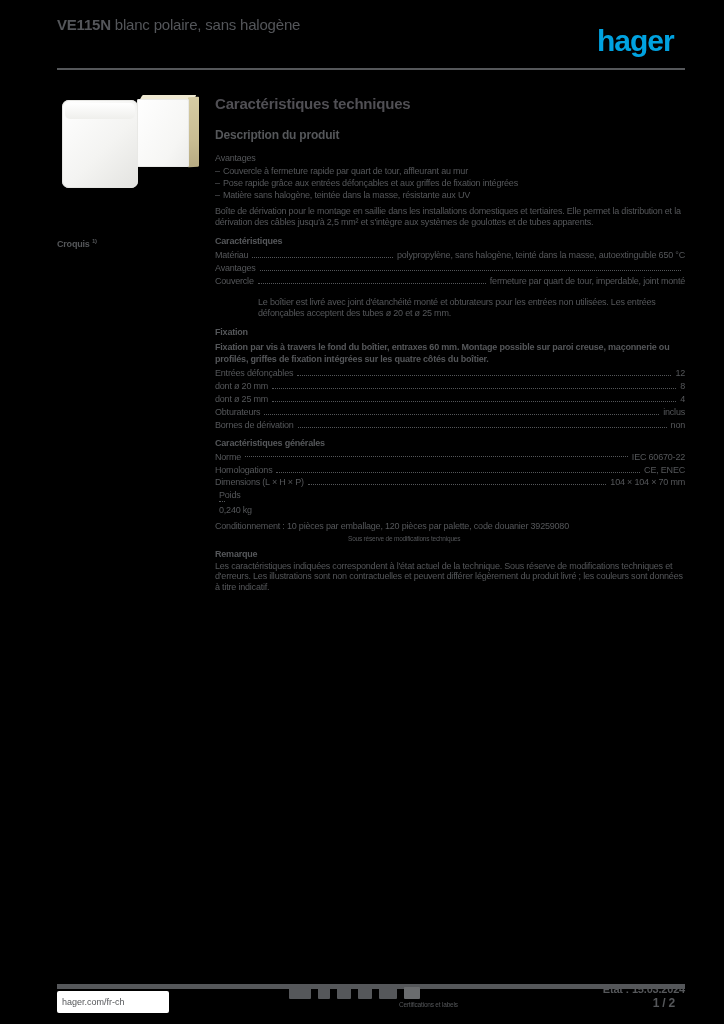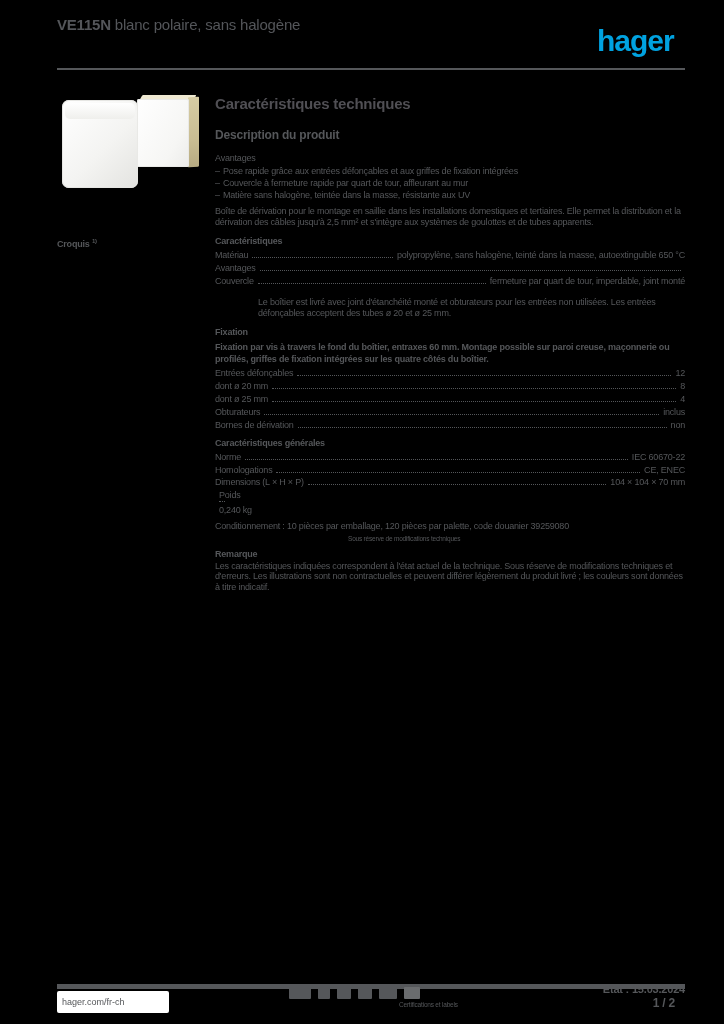--- a/index.html
+++ b/index.html
@@ -93,22 +93,22 @@
   </div>
 
   <div class="side-label g"><span>Croquis</span> <sup>1)</sup></div>
 
   <div class="main g">
     <h1>Caractéristiques techniques</h1>
     <h2>Description du produit</h2>
 
     <div class="minihead">Avantages</div>
     <ul class="benefits">
+      <li>Couvercle à fermeture rapide par quart de tour, affleurant au mur</li>
       <li>Pose rapide grâce aux entrées défonçables et aux griffes de fixation intégrées</li>
-      <li>Couvercle à fermeture rapide par quart de tour, affleurant au mur</li>
       <li>Matière sans halogène, teintée dans la masse, résistante aux UV</li>
     </ul>
 
     <div class="para">Boîte de dérivation pour le montage en saillie dans les installations domestiques et tertiaires. Elle permet la distribution et la dérivation des câbles jusqu'à 2,5 mm² et s'intègre aux systèmes de goulottes et de tubes apparents.</div>
 
     <div class="sec-title">Caractéristiques</div>
     <div class="rows">
       <div class="row">
         <span class="lbl">Matériau</span>
         <span class="fill"></span>
@@ -151,21 +151,21 @@
       </div>
       <div class="row">
         <span class="lbl">Bornes de dérivation</span>
         <span class="fill"></span>
         <span class="val">non</span>
       </div>
     </div>
     <div class="sec-title" style="margin-top:6px;">Caractéristiques générales</div>
 
     <div class="rows" style="line-height:12.5px;">
-      <div class="row" style="line-height:12.5px;">
+      <div class="row" style="line-height:12.5px;align-items:center;">
         <span class="lbl">Norme</span>
         <span class="fill"></span>
         <span class="val">IEC 60670-22</span>
       </div>
       <div class="row" style="line-height:12.5px;">
         <span class="lbl">Homologations</span>
         <span class="fill"></span>
         <span class="val">CE, ENEC</span>
       </div>
       <div class="row" style="line-height:12.5px;">

